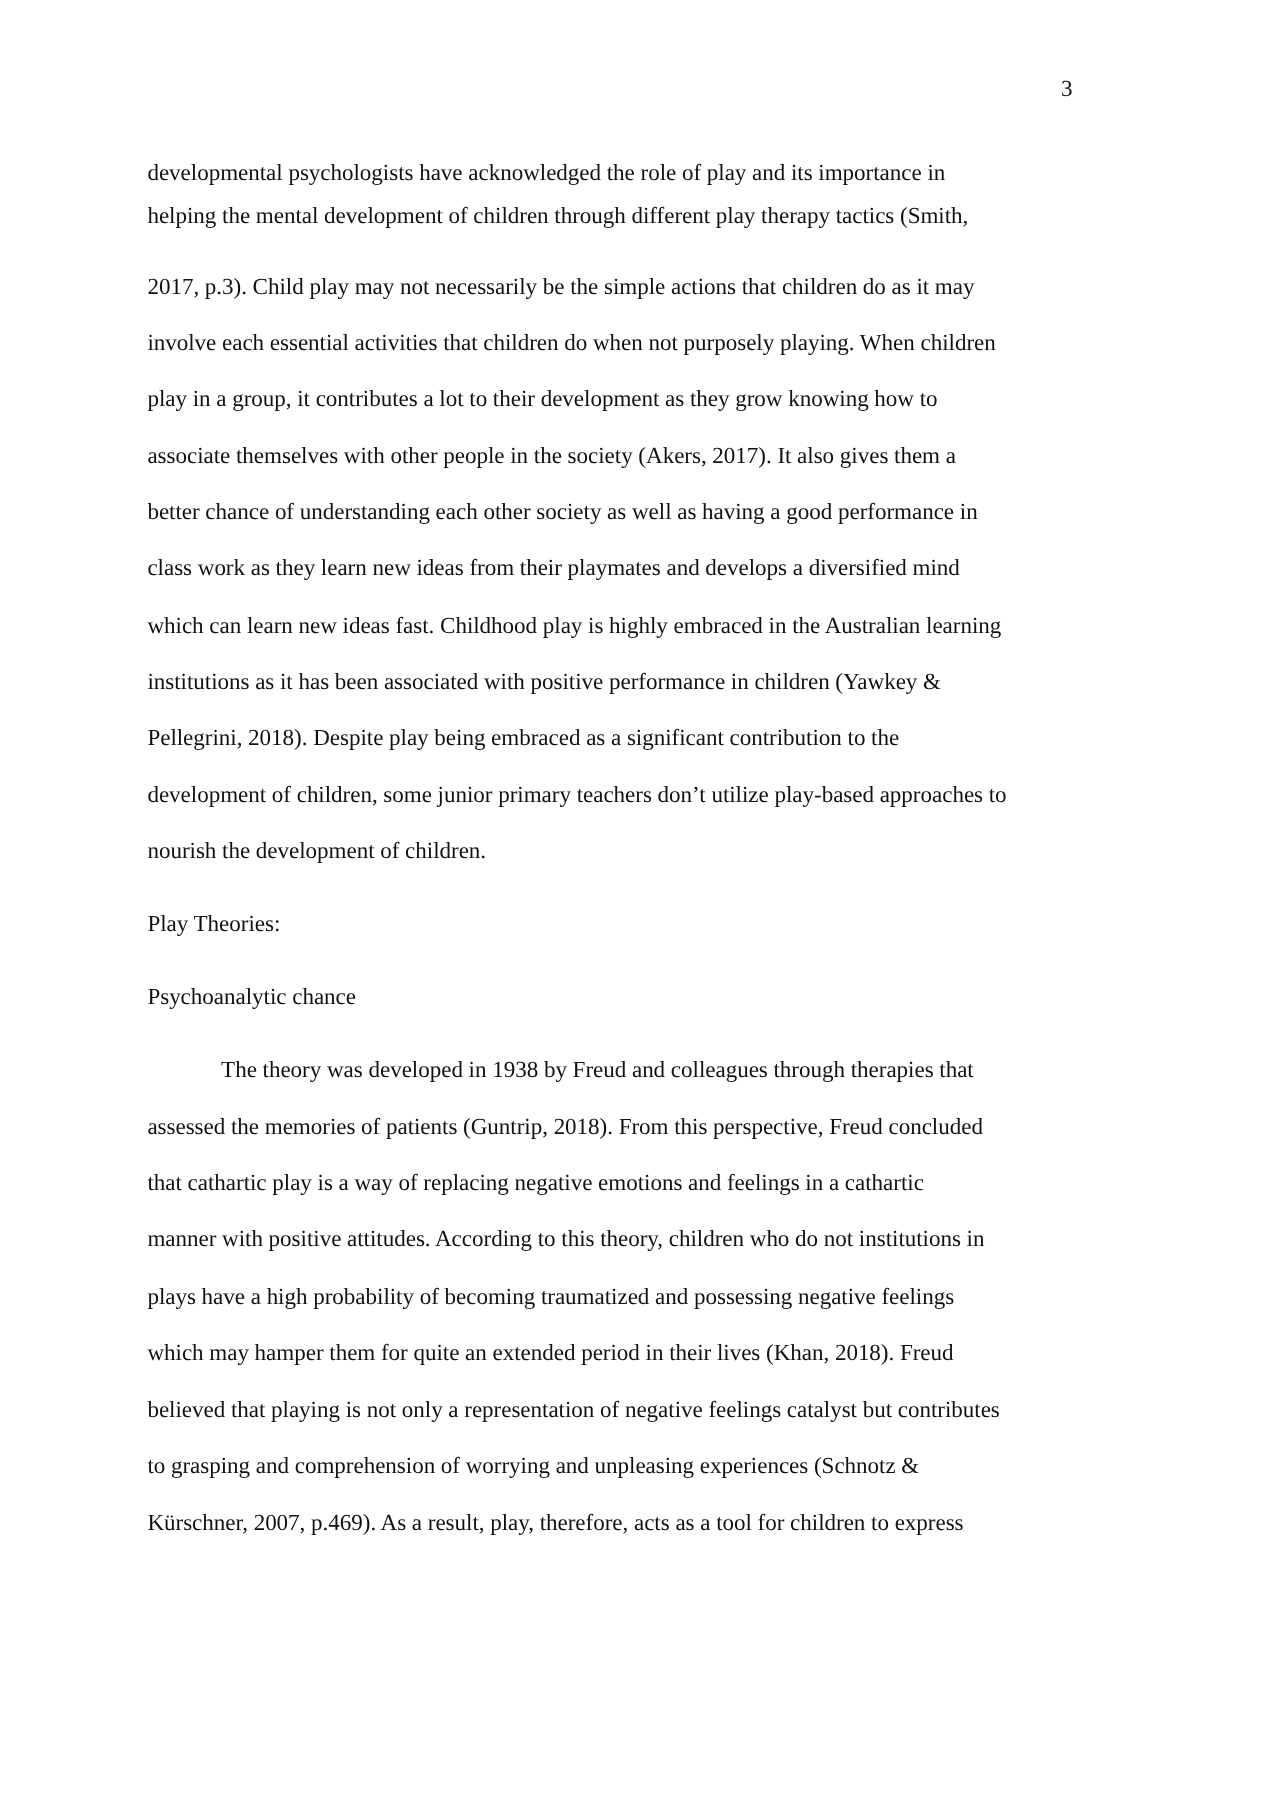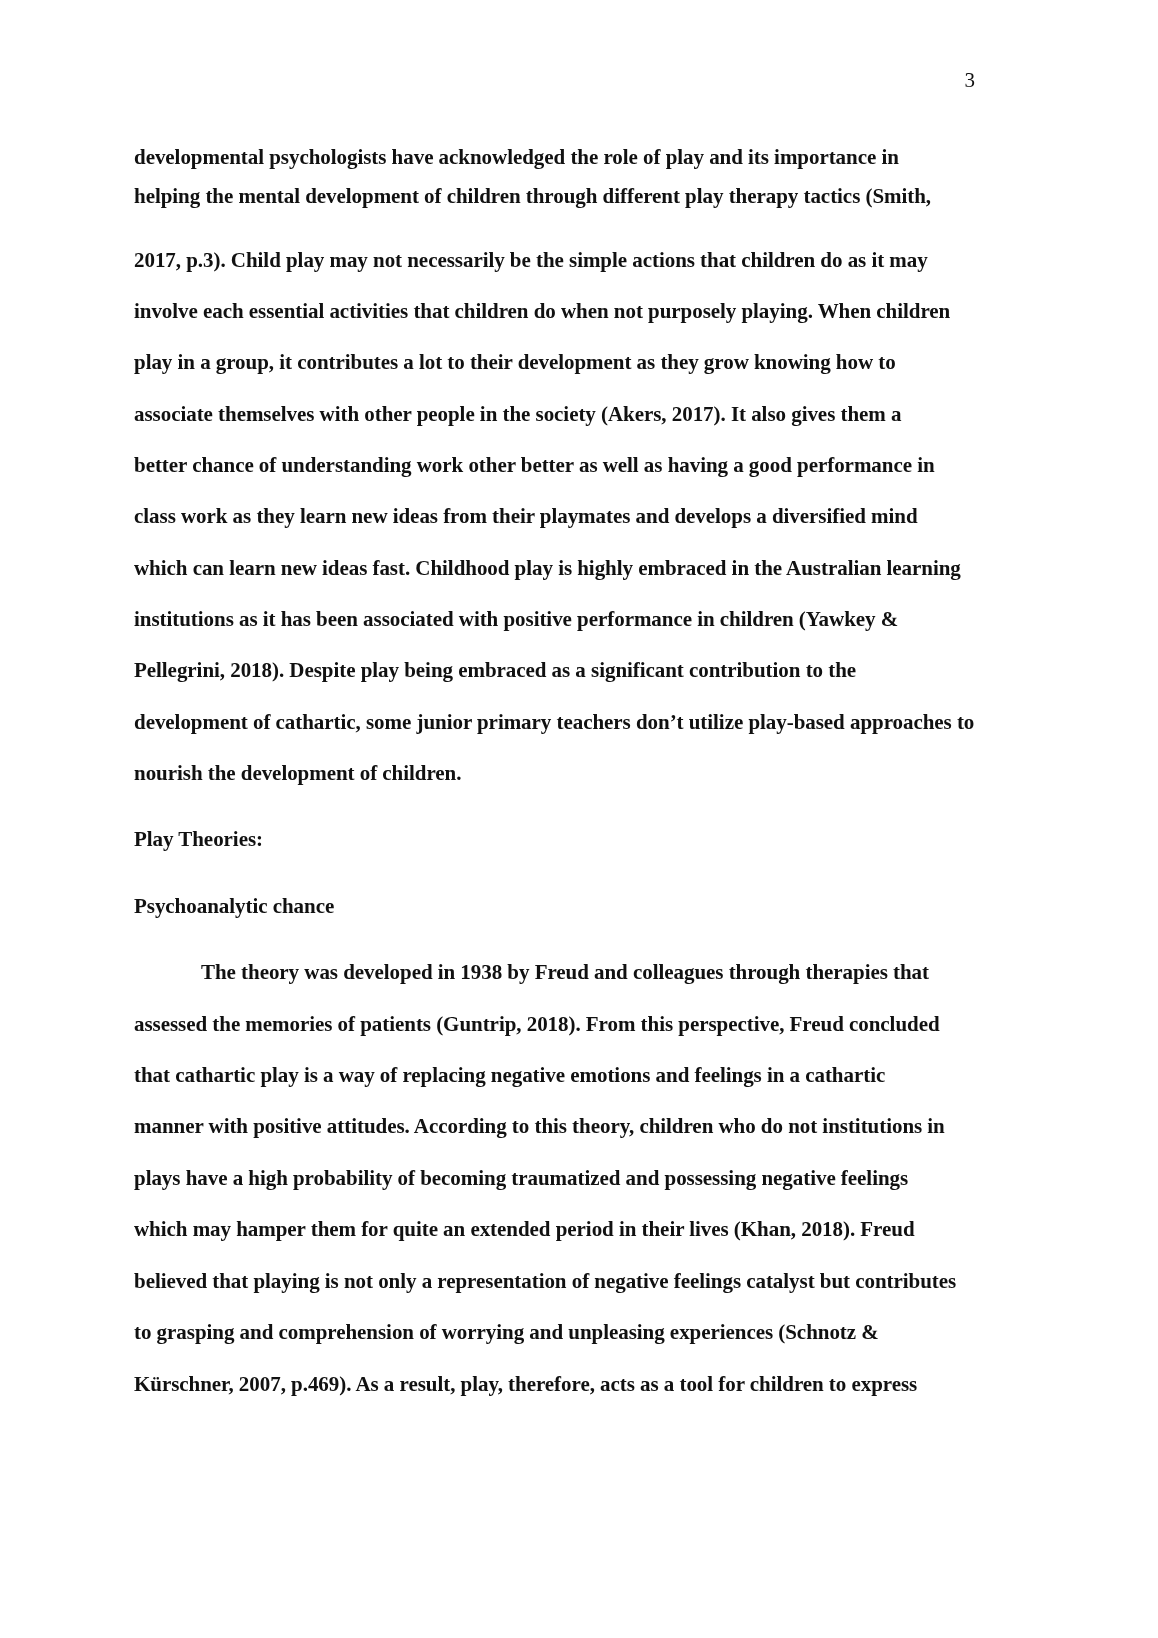--- a/index.html
+++ b/index.html
@@ -29,47 +29,46 @@
       font-size: 21px;
       line-height: 24px;
     }
     .line {
       position: absolute;
       left: 134px;
       font-size: 21px;
       line-height: 24px;
       white-space: nowrap;
       letter-spacing: -0.05px;
-      font-weight: bold;
     }
     .indent { left: 201px; }
     .heading {
-      font-weight: bold;
+      font-weight: normal;
     }
   </style>
 </head>
 <body>
 
 <div class="page">
 
   <div class="page-number">3</div>
 
   <div>
     <div class="line" style="top:145px">developmental psychologists have acknowledged the role of play and its importance in</div>
     <div class="line" style="top:184px">helping the mental development of children through different play therapy tactics (Smith,</div>
     <div class="line" style="top:248px">2017, p.3). Child play may not necessarily be the simple actions that children do as it may</div>
     <div class="line" style="top:299px">involve each essential activities that children do when not purposely playing. When children</div>
     <div class="line" style="top:350px">play in a group, it contributes a lot to their development as they grow knowing how to</div>
     <div class="line" style="top:402px">associate themselves with other people in the society (Akers, 2017). It also gives them a</div>
-    <div class="line" style="top:453px">better chance of understanding work other better as well as having a good performance in</div>
+    <div class="line" style="top:453px">better chance of understanding each other society as well as having a good performance in</div>
     <div class="line" style="top:504px">class work as they learn new ideas from their playmates and develops a diversified mind</div>
     <div class="line" style="top:556px">which can learn new ideas fast. Childhood play is highly embraced in the Australian learning</div>
     <div class="line" style="top:607px">institutions as it has been associated with positive performance in children (Yawkey &amp;</div>
     <div class="line" style="top:658px">Pellegrini, 2018). Despite play being embraced as a significant contribution to the</div>
-    <div class="line" style="top:710px">development of cathartic, some junior primary teachers don’t utilize play-based approaches to</div>
+    <div class="line" style="top:710px">development of children, some junior primary teachers don’t utilize play-based approaches to</div>
     <div class="line" style="top:761px">nourish the development of children.</div>
   </div>
 
   <div class="line heading" style="top:827px">Play Theories:</div>
   <div class="line heading" style="top:894px">Psychoanalytic chance</div>
 
   <div>
     <div class="line indent" style="top:960px">The theory was developed in 1938 by Freud and colleagues through therapies that</div>
     <div class="line" style="top:1012px">assessed the memories of patients (Guntrip, 2018). From this perspective, Freud concluded</div>
     <div class="line" style="top:1063px">that cathartic play is a way of replacing negative emotions and feelings in a cathartic</div>

